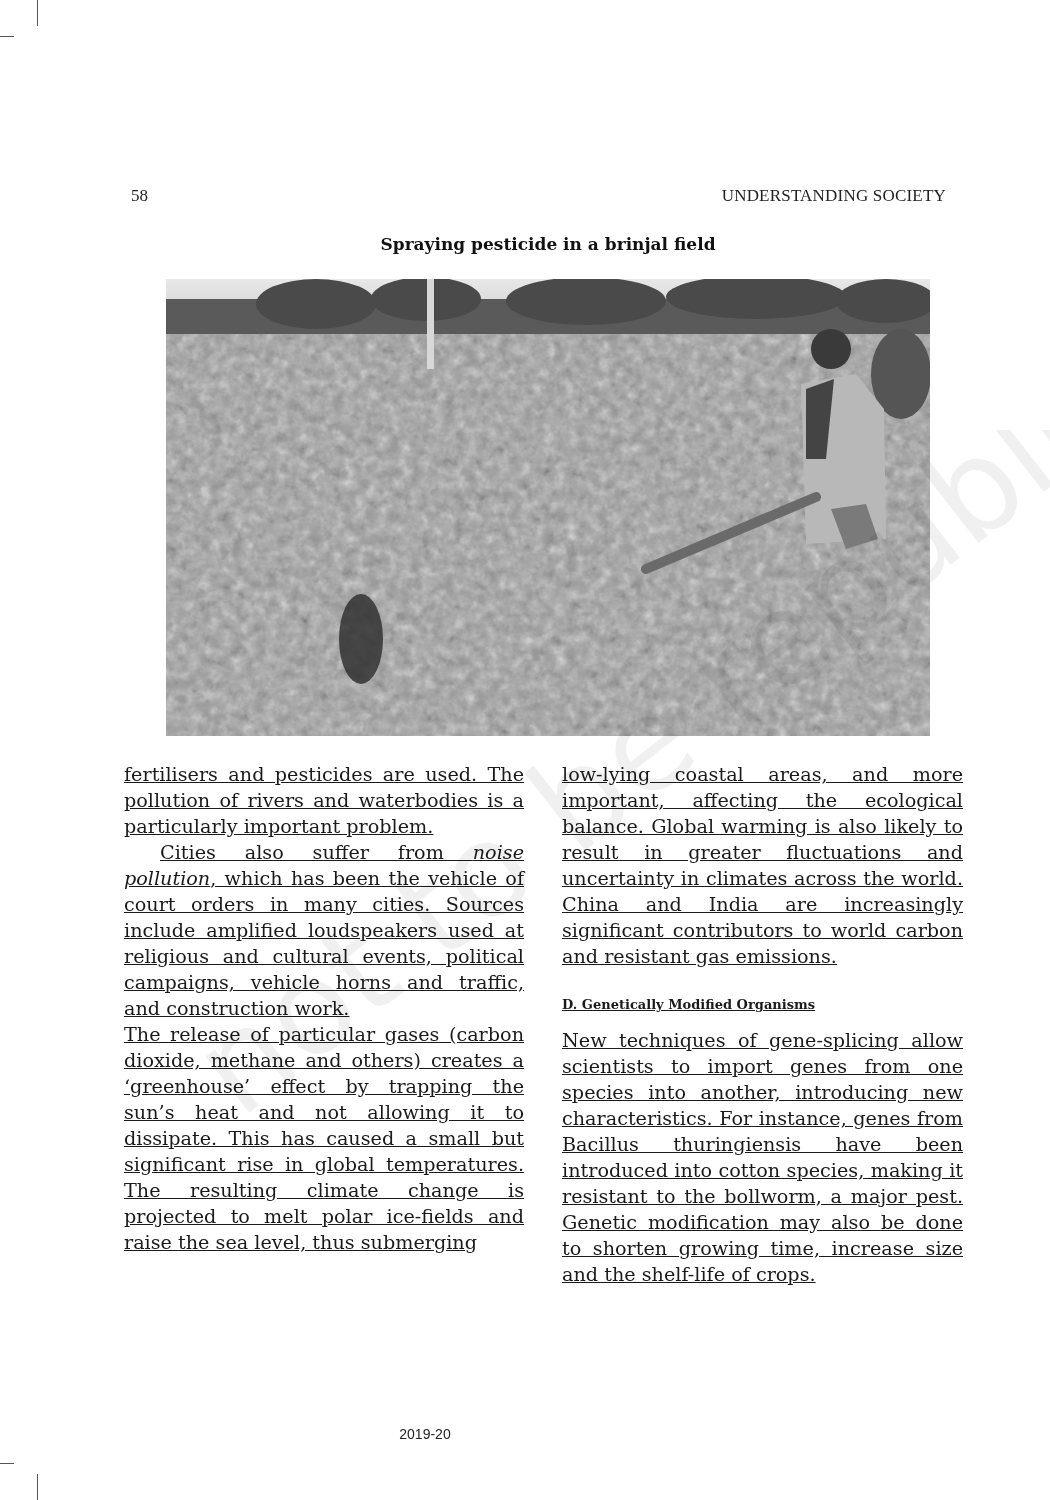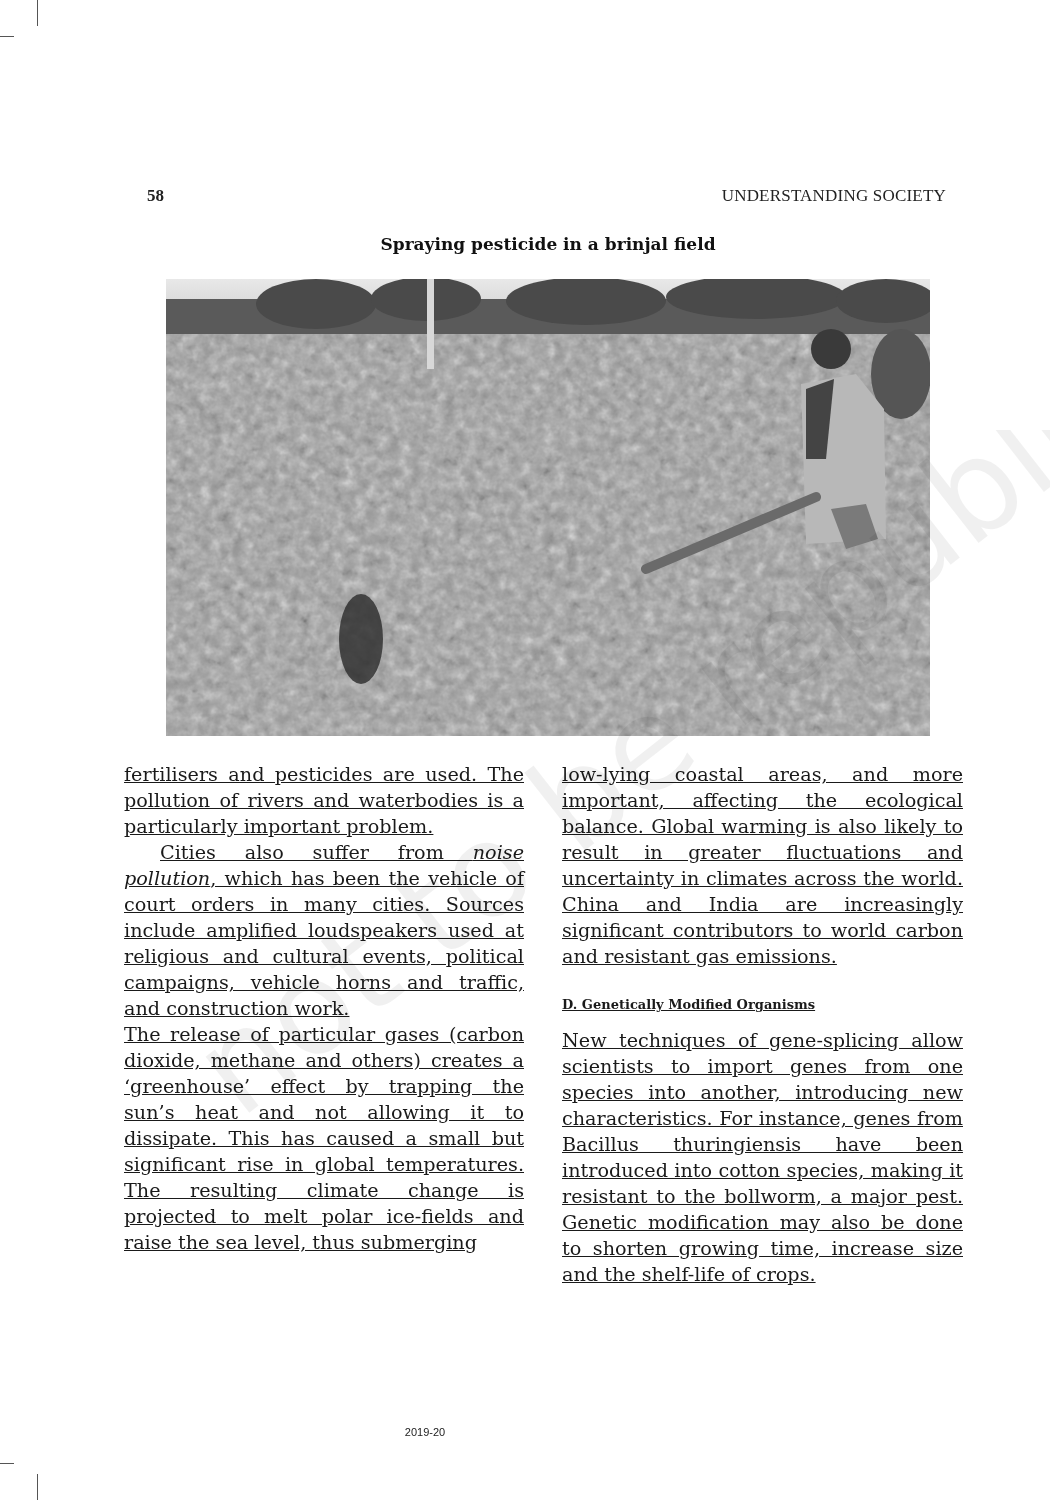--- a/index.html
+++ b/index.html
@@ -1,36 +1,36 @@
 <!DOCTYPE html>
 <html><head>
 <meta charset="utf-8">
 <style>
   html, body { margin: 0; padding: 0; background: #ffffff; }
   body { width: 1050px; height: 1500px; position: relative; overflow: hidden;
          font-family: "DejaVu Serif", serif; color: #1a1a1a; }
   .crop { position: absolute; background: #555; }
   .running-head { position: absolute; top: 186px; font-family: "Liberation Serif", serif; font-size: 17px; color: #222; }
-  .page-num { left: 147px; font-weight: bold; }
+  .page-num { left: 131px; }
   .book-title { right: 104px; letter-spacing: 0.2px; }
   .caption { position: absolute; top: 234px; left: 0; width: 1096px; text-align: center;
              font-family: "DejaVu Serif", serif; font-weight: bold; font-size: 17px; color: #111; }
   .photo { position: absolute; left: 166px; top: 279px; width: 764px; height: 457px; overflow: hidden;
            background: #8a8a8a; }
   .photo svg { display: block; }
   .col { position: absolute; width: 400px; font-size: 19.2px; line-height: 26px; text-align: justify; text-decoration: underline; }
   .col-left { left: 124px; top: 762px; }
   .col-right { left: 562px; top: 762px; width: 401px; }
   .col p { margin: 0; }
   .indent { text-indent: 36px; }
   .col h3 { font-family: "DejaVu Serif", serif; font-weight: bold; font-size: 13px; margin: 0; line-height: 26px; }
   .gap-head { margin-top: 22px !important; margin-bottom: 10px !important; }
   em { font-style: italic; }
   .footer { position: absolute; top: 1426px; left: 0; width: 850px; text-align: center;
-            font-family: "Liberation Sans", sans-serif; font-size: 11px; color: #222; }
+            font-family: "Liberation Sans", sans-serif; font-size: 14px; color: #222; }
   .watermark { position: absolute; left: 180px; top: 430px; width: 900px; height: 800px; pointer-events: none; }
 </style>
 </head>
 <body>
 
 <div class="crop" style="left:37px;top:0;width:1px;height:26px;"></div>
 <div class="crop" style="left:0;top:36px;width:14px;height:1px;"></div>
 <div class="crop" style="left:0;top:1463px;width:14px;height:1px;"></div>
 <div class="crop" style="left:37px;top:1474px;width:1px;height:26px;"></div>
 

